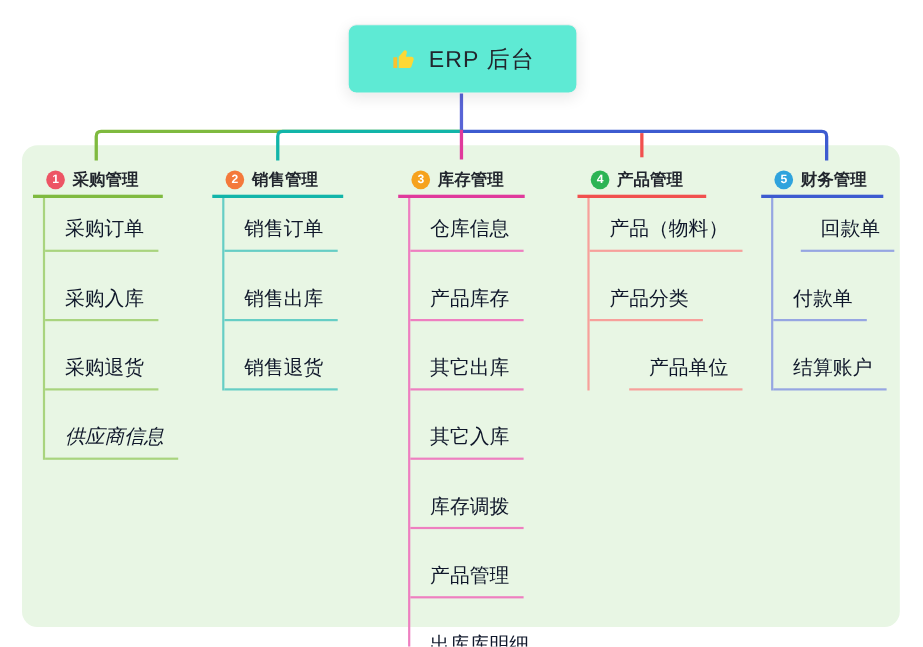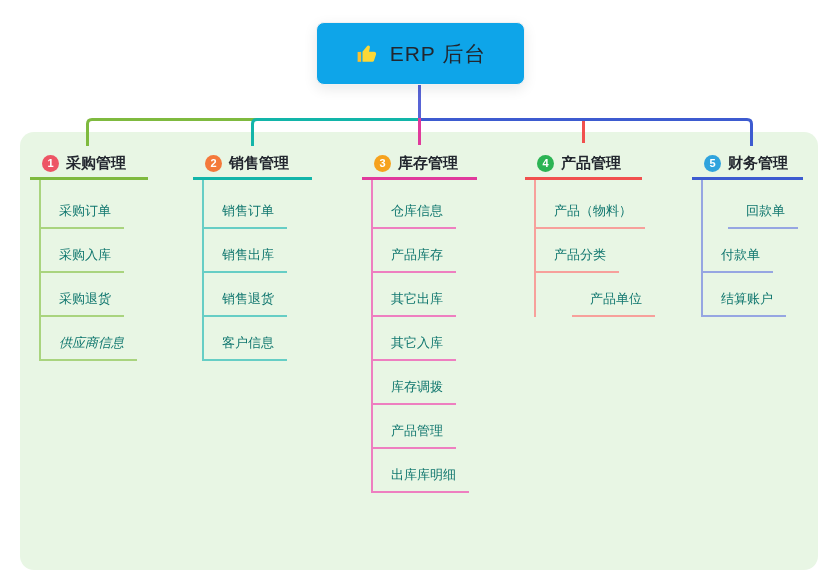--- a/index.html
+++ b/index.html
@@ -6,43 +6,43 @@
   body{font-family:"Liberation Sans","DejaVu Sans",sans-serif;}
   #stage{position:relative;width:839px;height:588px;background:#fff;overflow:hidden;}
 
   
   #panel{position:absolute;left:20px;top:132px;width:798px;height:438px;border-radius:14px;}
 
   
   #connectors{position:absolute;left:0;top:0;width:839px;height:588px;pointer-events:none;}
 
   
-  #root-node{position:absolute;left:316px;top:22px;width:207px;height:61px;background:#0ea5e9;
+  #root-node{position:absolute;left:316px;top:22px;width:207px;height:61px;background:#5eead4;
     border:1px solid #f1f1f1;border-radius:8px;box-shadow:0 4px 14px rgba(0,0,0,.09);
     display:flex;align-items:center;justify-content:center;gap:10px;}
   #root-node .root-label{font-size:21px;color:#22262e;font-weight:500;letter-spacing:1px;}
 
   
   .branch{position:absolute;top:149px;}
   .branch-0{left:30px;width:118px;}
   .branch-1{left:193px;width:119px;}
   .branch-2{left:362px;width:115px;}
   .branch-3{left:525px;width:117px;}
   .branch-4{left:692px;width:111px;}
 
   .branch-title{height:28px;display:flex;align-items:center;padding-left:12px;
     border-bottom:3px solid #000;box-sizing:content-box;}
   .badge{width:17px;height:17px;border-radius:50%;margin-right:7px;flex:0 0 auto;
     color:#fff;font-size:11px;font-weight:bold;display:flex;align-items:center;justify-content:center;}
   .branch-title .title-text{font-size:15px;font-weight:600;color:#22262e;white-space:nowrap;}
 
   .children{margin-left:9px;border-left:2px solid #ccc;}
-  .child-row{height:44px;display:flex;align-items:flex-end;}
+  .child-row{height:63px;display:flex;align-items:flex-end;}
   .child-row:first-child{height:49px;}
-  .child-label{display:inline-block;white-space:nowrap;font-size:13px;color:#0f766e;
+  .child-label{display:inline-block;white-space:nowrap;font-size:18px;color:#0f172a;
     padding:0 13px 7px 18px;border-bottom:2px solid #ccc;}
 </style>
 </head>
 <body>
 
 <div id="stage">
 
   <div id="panel" style="background-color: rgb(232, 246, 228);"></div>
 
   <svg id="connectors" viewBox="0 0 839 588" fill="none">
@@ -93,23 +93,20 @@
     <div class="children" style="border-left-color: rgb(102, 206, 197);">
 
     <div class="child-row">
         <span class="child-label" style="border-bottom-color: rgb(102, 206, 197);">销售订单</span>
       </div>
           <div class="child-row">
         <span class="child-label" style="border-bottom-color: rgb(102, 206, 197);">销售出库</span>
       </div>
           <div class="child-row">
         <span class="child-label" style="border-bottom-color: rgb(102, 206, 197);">销售退货</span>
-      </div>
-          <div class="child-row">
-        <span class="child-label" style="border-bottom-color: rgb(102, 206, 197);">客户信息</span>
       </div>
         </div>
   </div>
 
   <div class="branch branch-2">
     <div class="branch-title" style="border-bottom-color: rgb(224, 58, 156);">
       <span class="badge" style="background-color: rgb(246, 162, 29);">3</span>
       <span class="title-text">库存管理</span>
     </div>
     <div class="children" style="border-left-color: rgb(238, 127, 192);">

